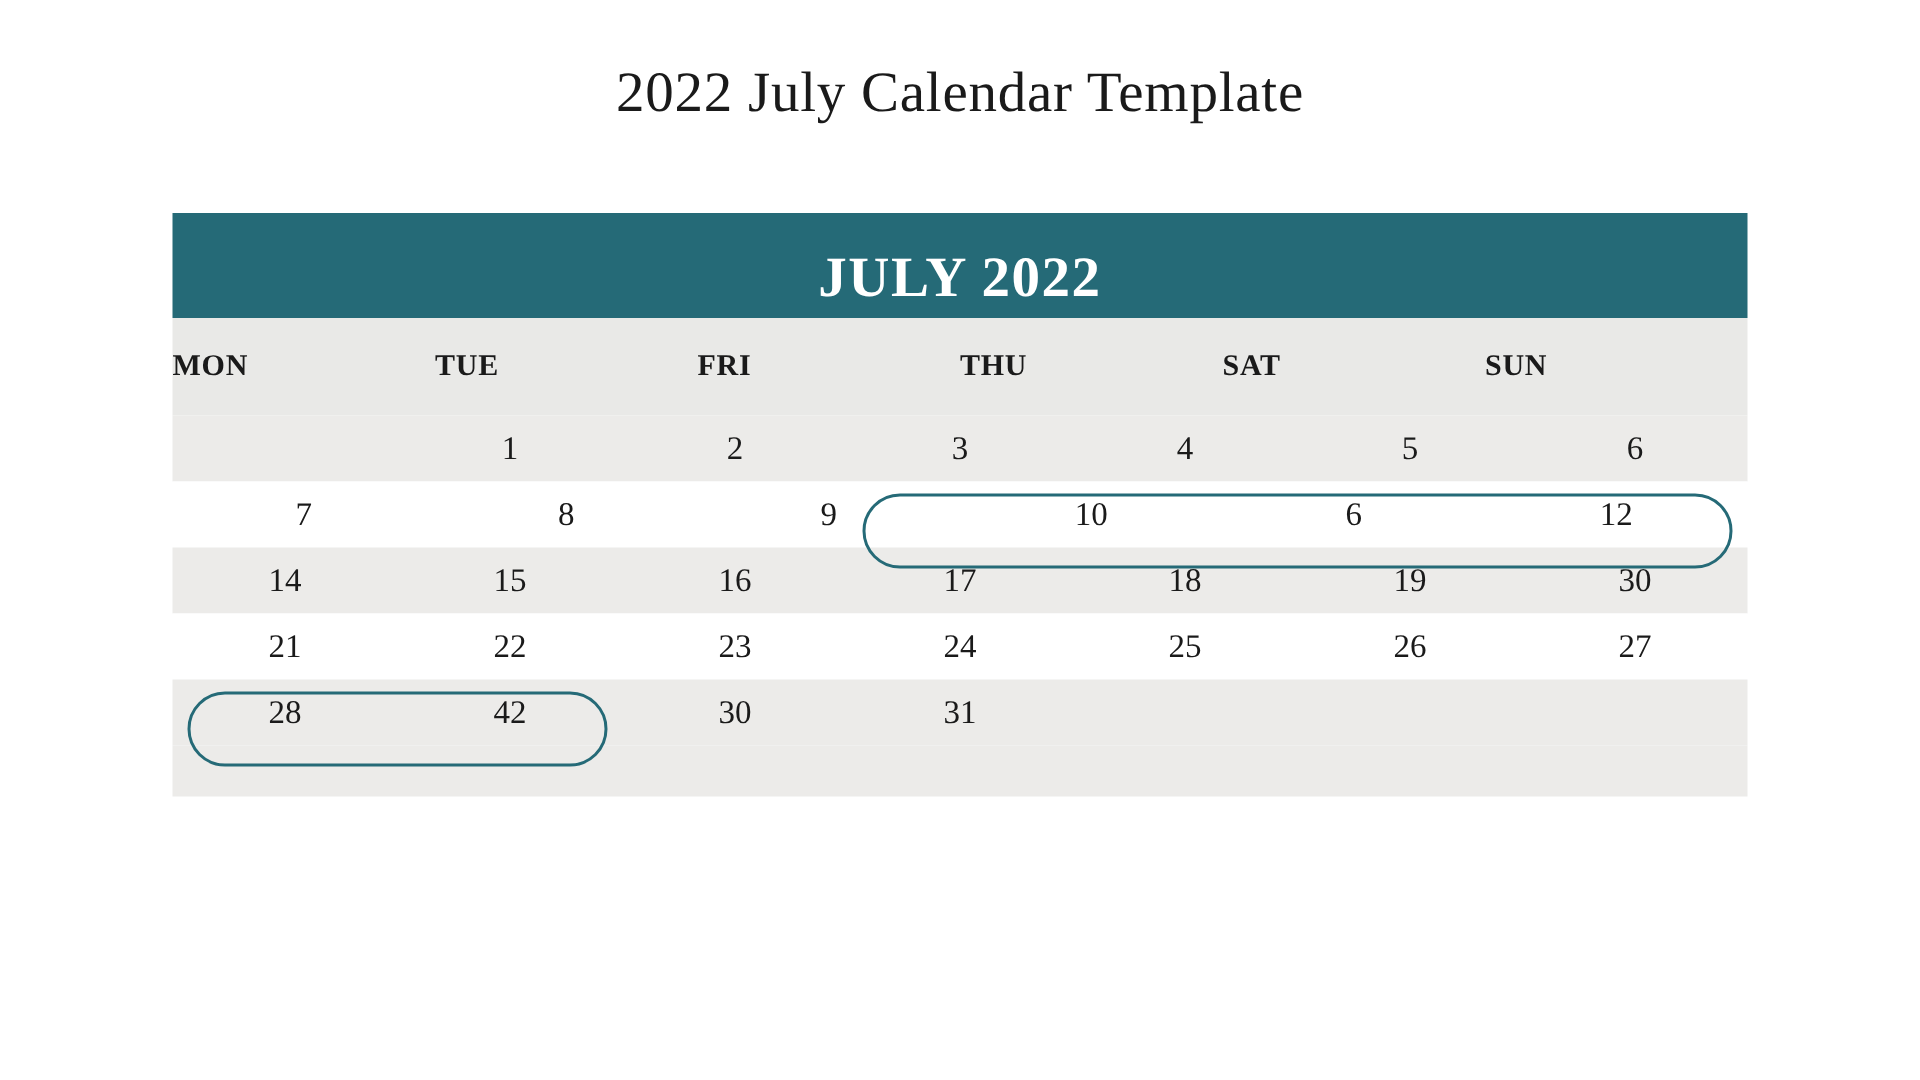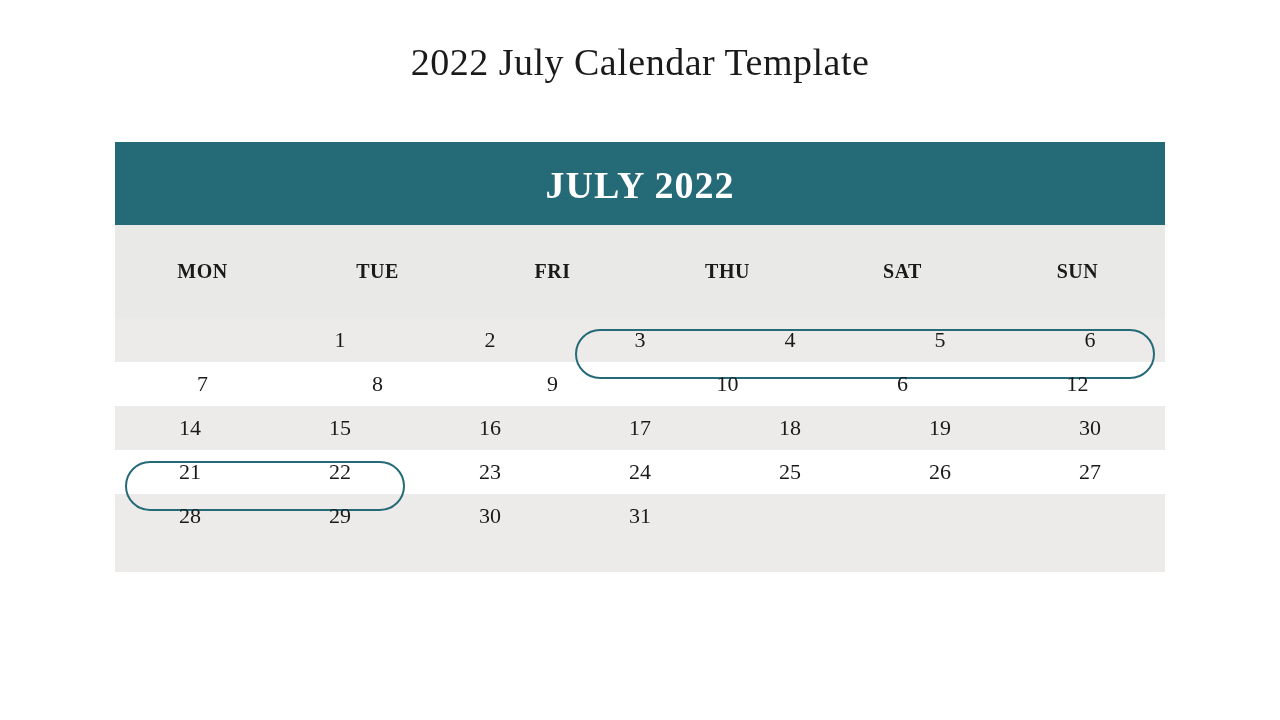--- a/index.html
+++ b/index.html
@@ -24,33 +24,33 @@
     margin: 58px auto 0 auto;
     position: relative;
   }
   .month-header {
     background: #256a77;
     color: #ffffff;
     text-align: center;
     font-size: 38px;
     font-weight: 700;
     letter-spacing: 1px;
-    padding: 21px 0 18px 0;
+    padding: 21px 0 5px 0;
   }
   .weekday-row {
     display: flex;
     background: #e9e9e7;
   }
   .weekday-cell {
     flex: 1;
-    text-align: center;
+    text-align: left;
     font-size: 20px;
     font-weight: 700;
     color: #1a1a1a;
-    padding: 35px 0;
+    padding: 21px 0;
     letter-spacing: 0.5px;
   }
   .week-row {
     display: flex;
     height: 44px;
   }
   .week-row:nth-child(even) { background: #ffffff; }
   .week-row:nth-child(odd)  { background: #ecebe9; }
   .day-cell {
     flex: 1;
@@ -122,21 +122,21 @@
       <div class="day-cell">21</div>
       <div class="day-cell">22</div>
       <div class="day-cell">23</div>
       <div class="day-cell">24</div>
       <div class="day-cell">25</div>
       <div class="day-cell">26</div>
       <div class="day-cell">27</div>
     </div>
     <div class="week-row">
       <div class="day-cell">28</div>
-      <div class="day-cell">29</div>
+      <div class="day-cell">42</div>
       <div class="day-cell">30</div>
       <div class="day-cell">31</div>
       <div class="day-cell"></div>
       <div class="day-cell"></div>
       <div class="day-cell"></div>
     </div>
   </div>
 
   <div class="footer-row"></div>
 <div class="oval" style="top: 187px; left: 460px; width: 580px; height: 50px; border-color: rgb(37, 106, 119);"></div>

